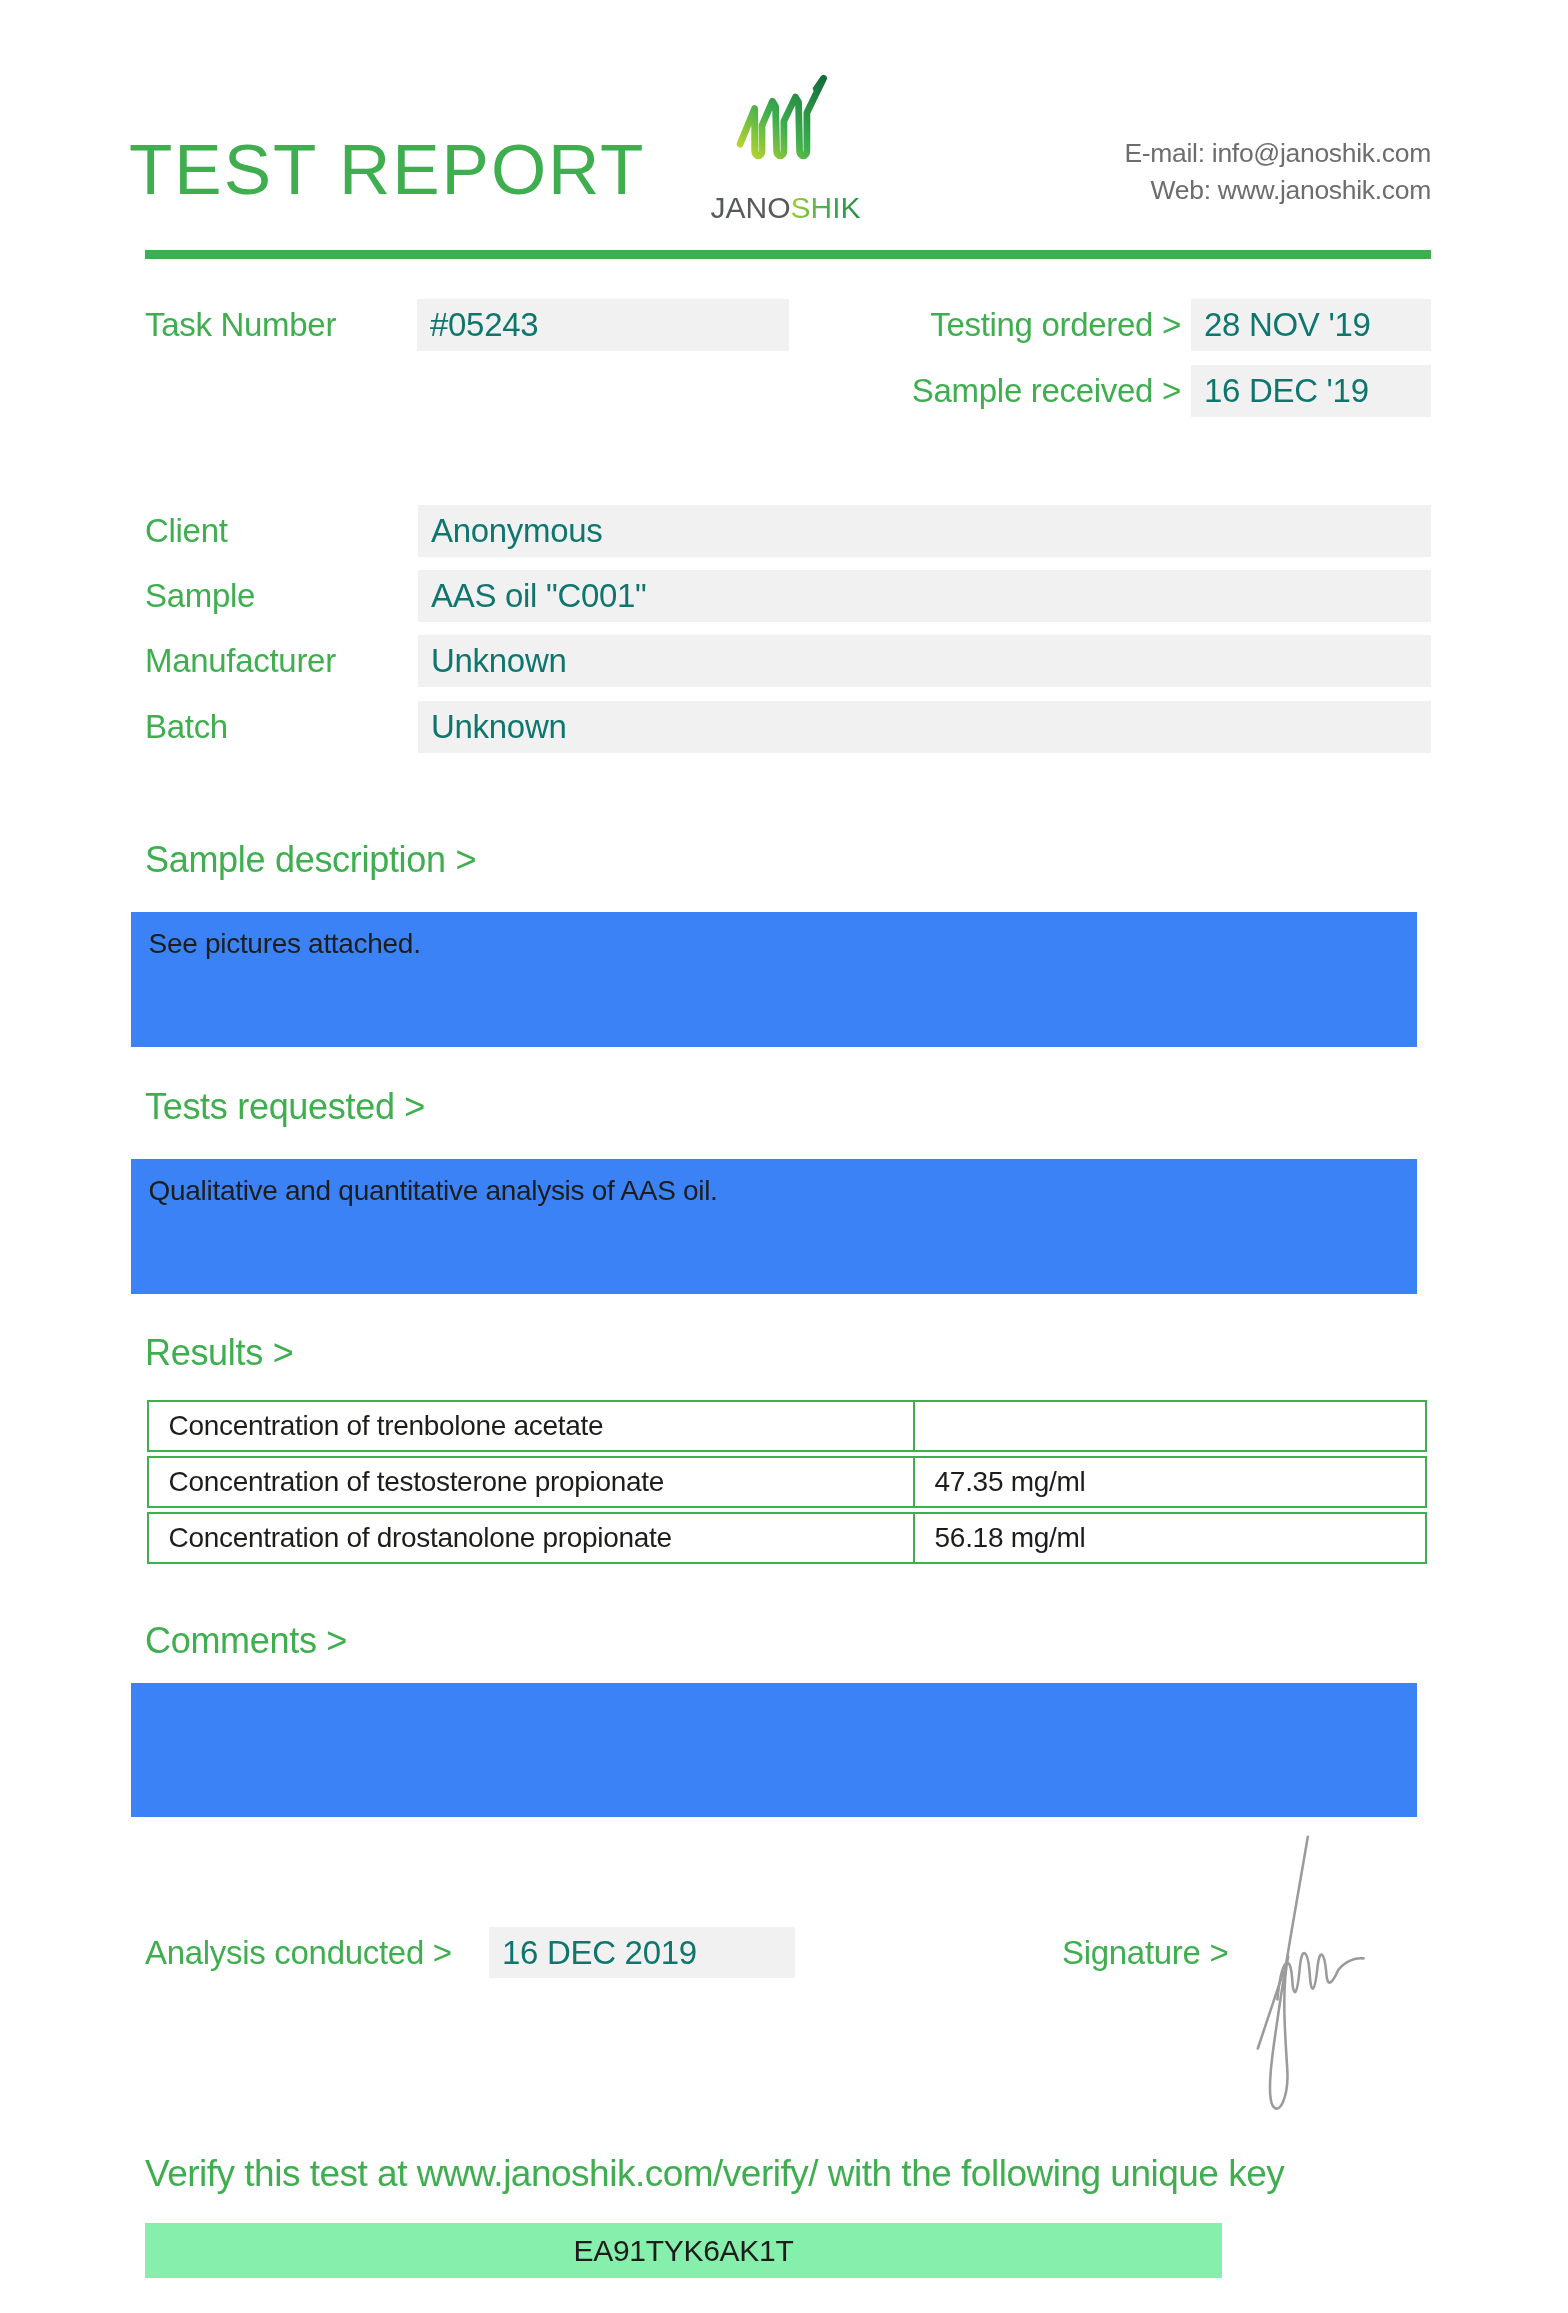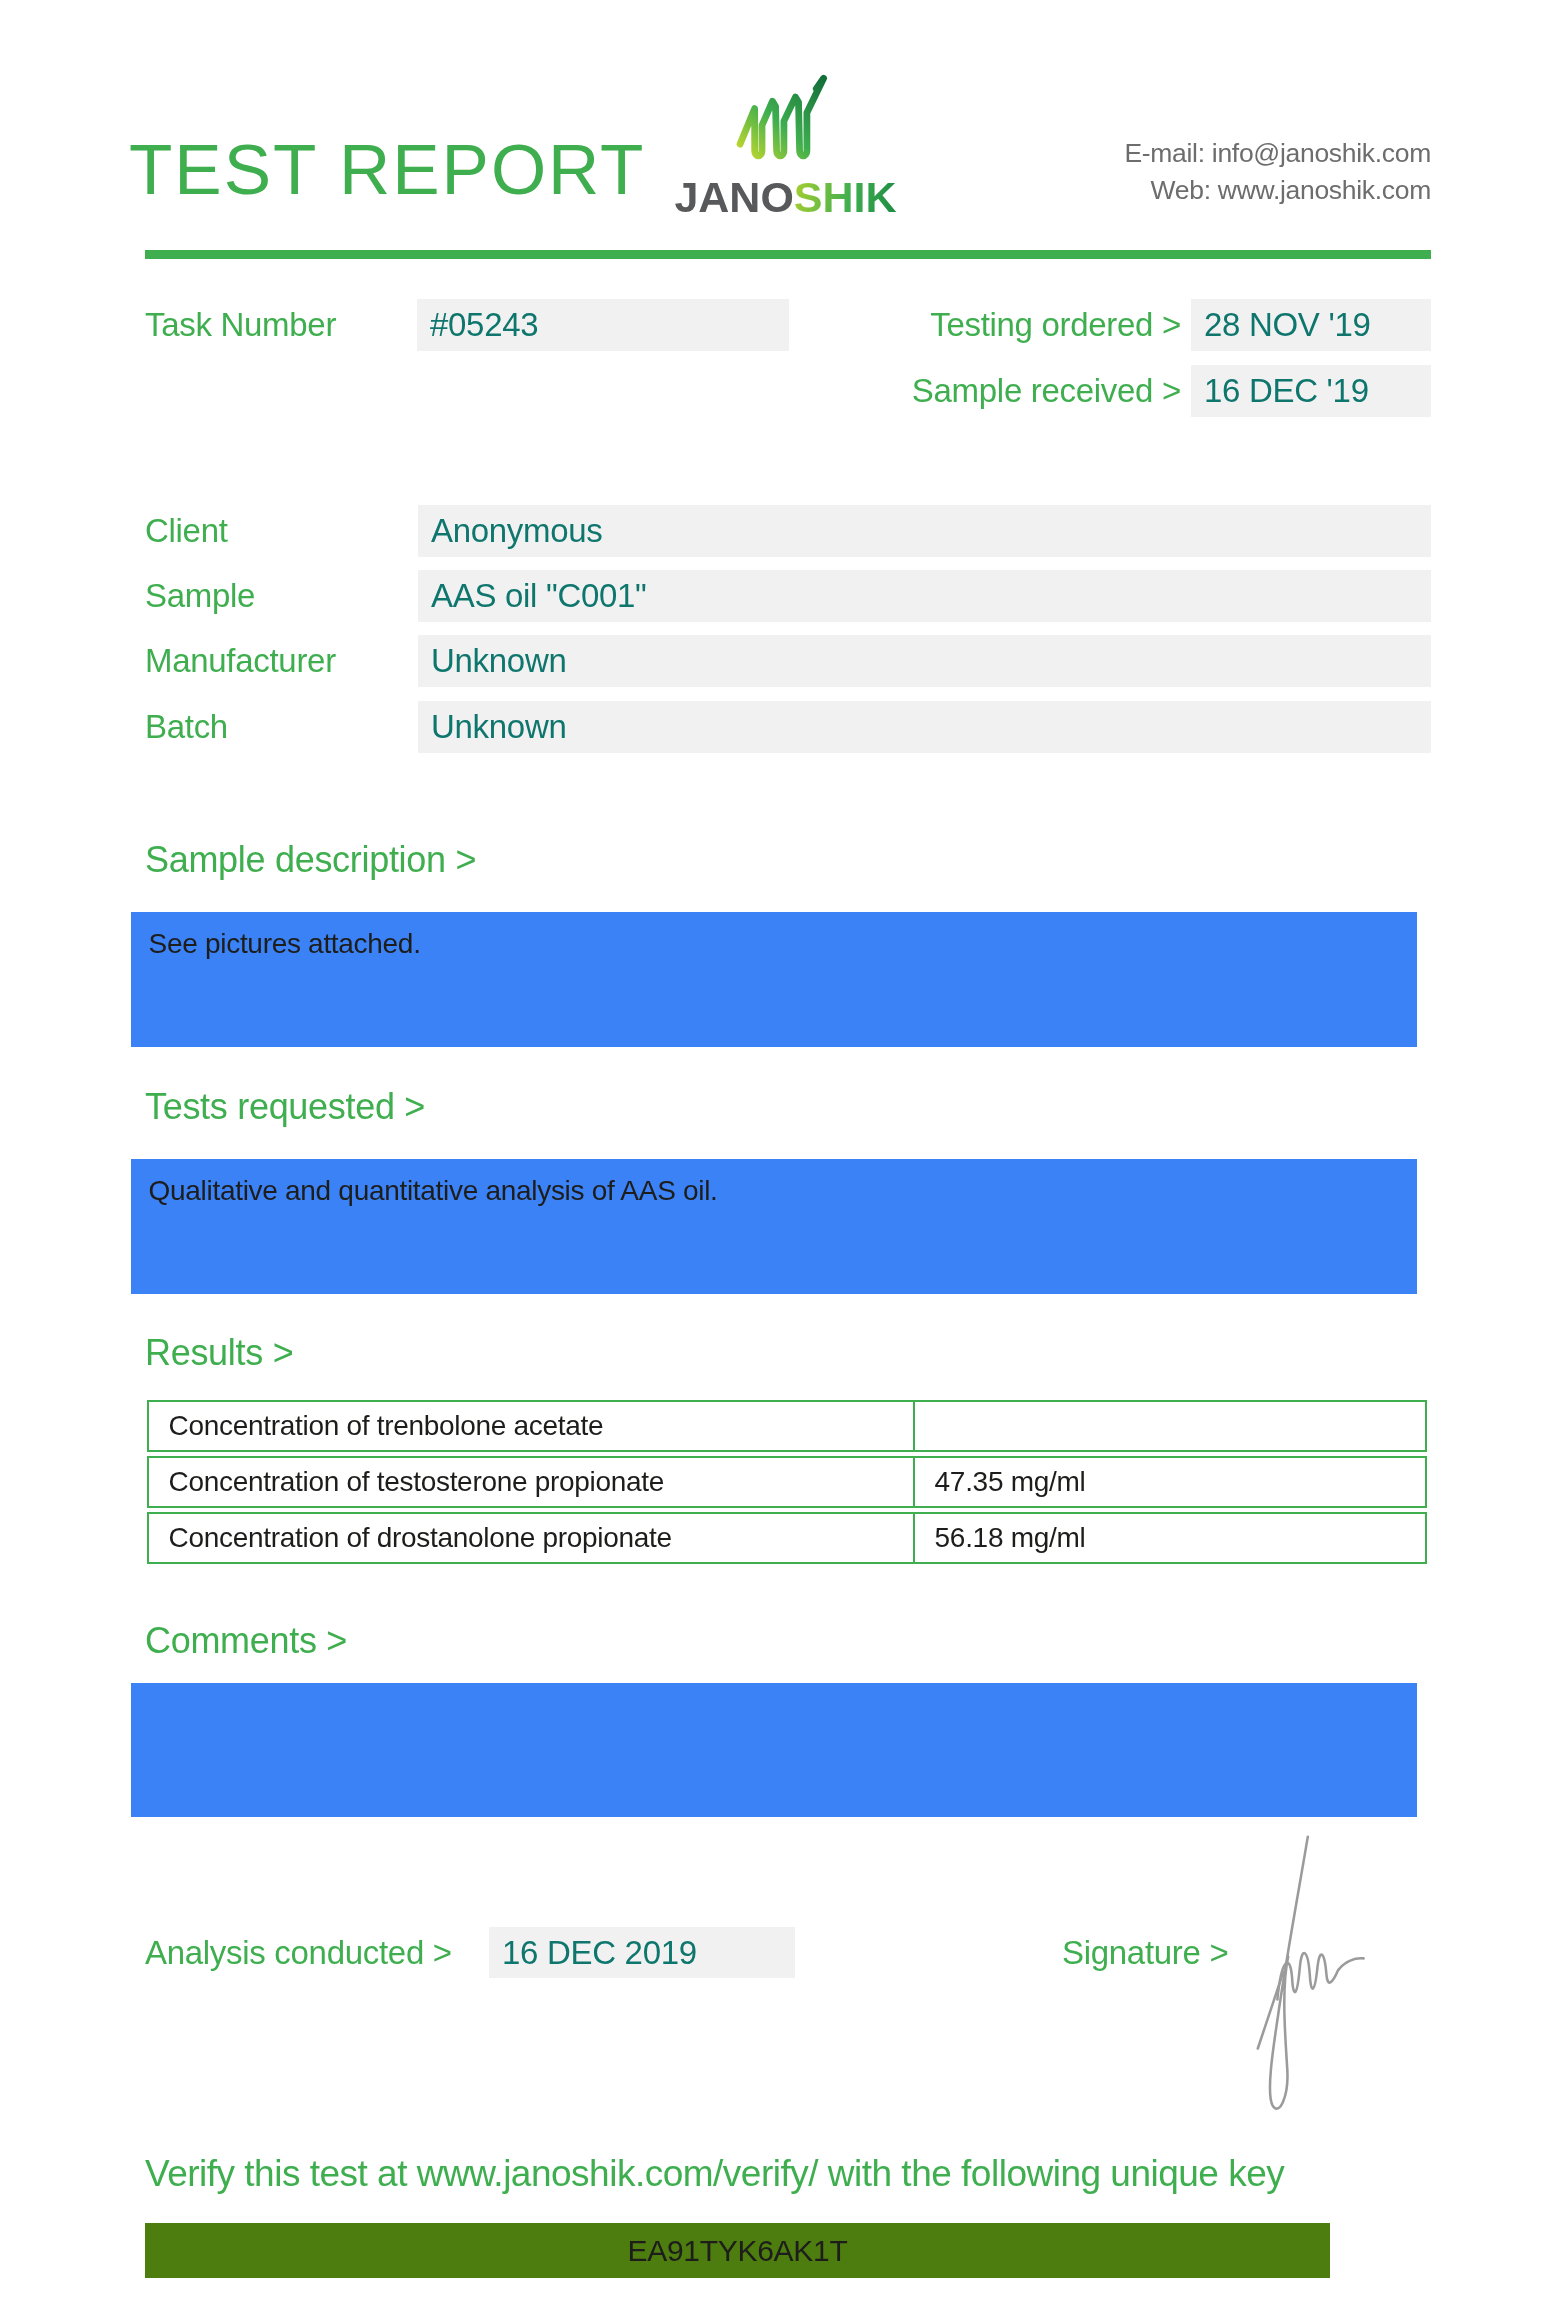--- a/index.html
+++ b/index.html
@@ -19,22 +19,22 @@
     position:absolute; left:129px; top:129px;
     font-size:71px; line-height:82px;
     color:#3eae4f; letter-spacing:2px;
   }
   .logo {
     position:absolute; left:674px; top:71px; width:223px;
     text-align:center;
   }
   .logo-mark { display:block; margin:0 auto; }
   .logo-text {
-    margin-top:10px;
-    font-size:43px; font-weight:700; line-height:45px; letter-spacing:0px;
+    margin-top:20px;
+    font-size:30px; font-weight:400; line-height:45px; letter-spacing:0px;
     white-space:nowrap;
   }
   .logo-text .gray { color:#58595b; }
   .logo-text .green {
     background:linear-gradient(100deg,#a9cf2f 0%,#3eae4f 55%,#1d8a43 100%);
     -webkit-background-clip:text; background-clip:text;
     color:transparent;
   }
   .contact {
     position:absolute; right:137px; top:135px;
@@ -93,22 +93,22 @@
   .analysis-box { left:489px; top:1927px; width:306px; height:51px; }
   .signature-label { left:1062px; top:1927px; line-height:51px; }
   .signature-svg { position:absolute; left:1243px; top:1829px; }
 
   .verify-line {
     position:absolute; left:145px; top:2150px; width:1286px;
     color:#3eae4f; font-size:37px; line-height:47px; white-space:nowrap;
     letter-spacing:-0.5px;
   }
   .key-box {
-    position:absolute; left:145px; top:2223px; width:1185px; height:55px;
-    background:#4d7c0f;
+    position:absolute; left:145px; top:2223px; width:1077px; height:55px;
+    background:#86efac;
     display:flex; align-items:center; justify-content:center;
     font-size:30px; color:#1d1d1b;
   }
 </style>
 </head>
 <body>
 
 <div class="page">
 
   <div class="report-title">TEST REPORT</div>

